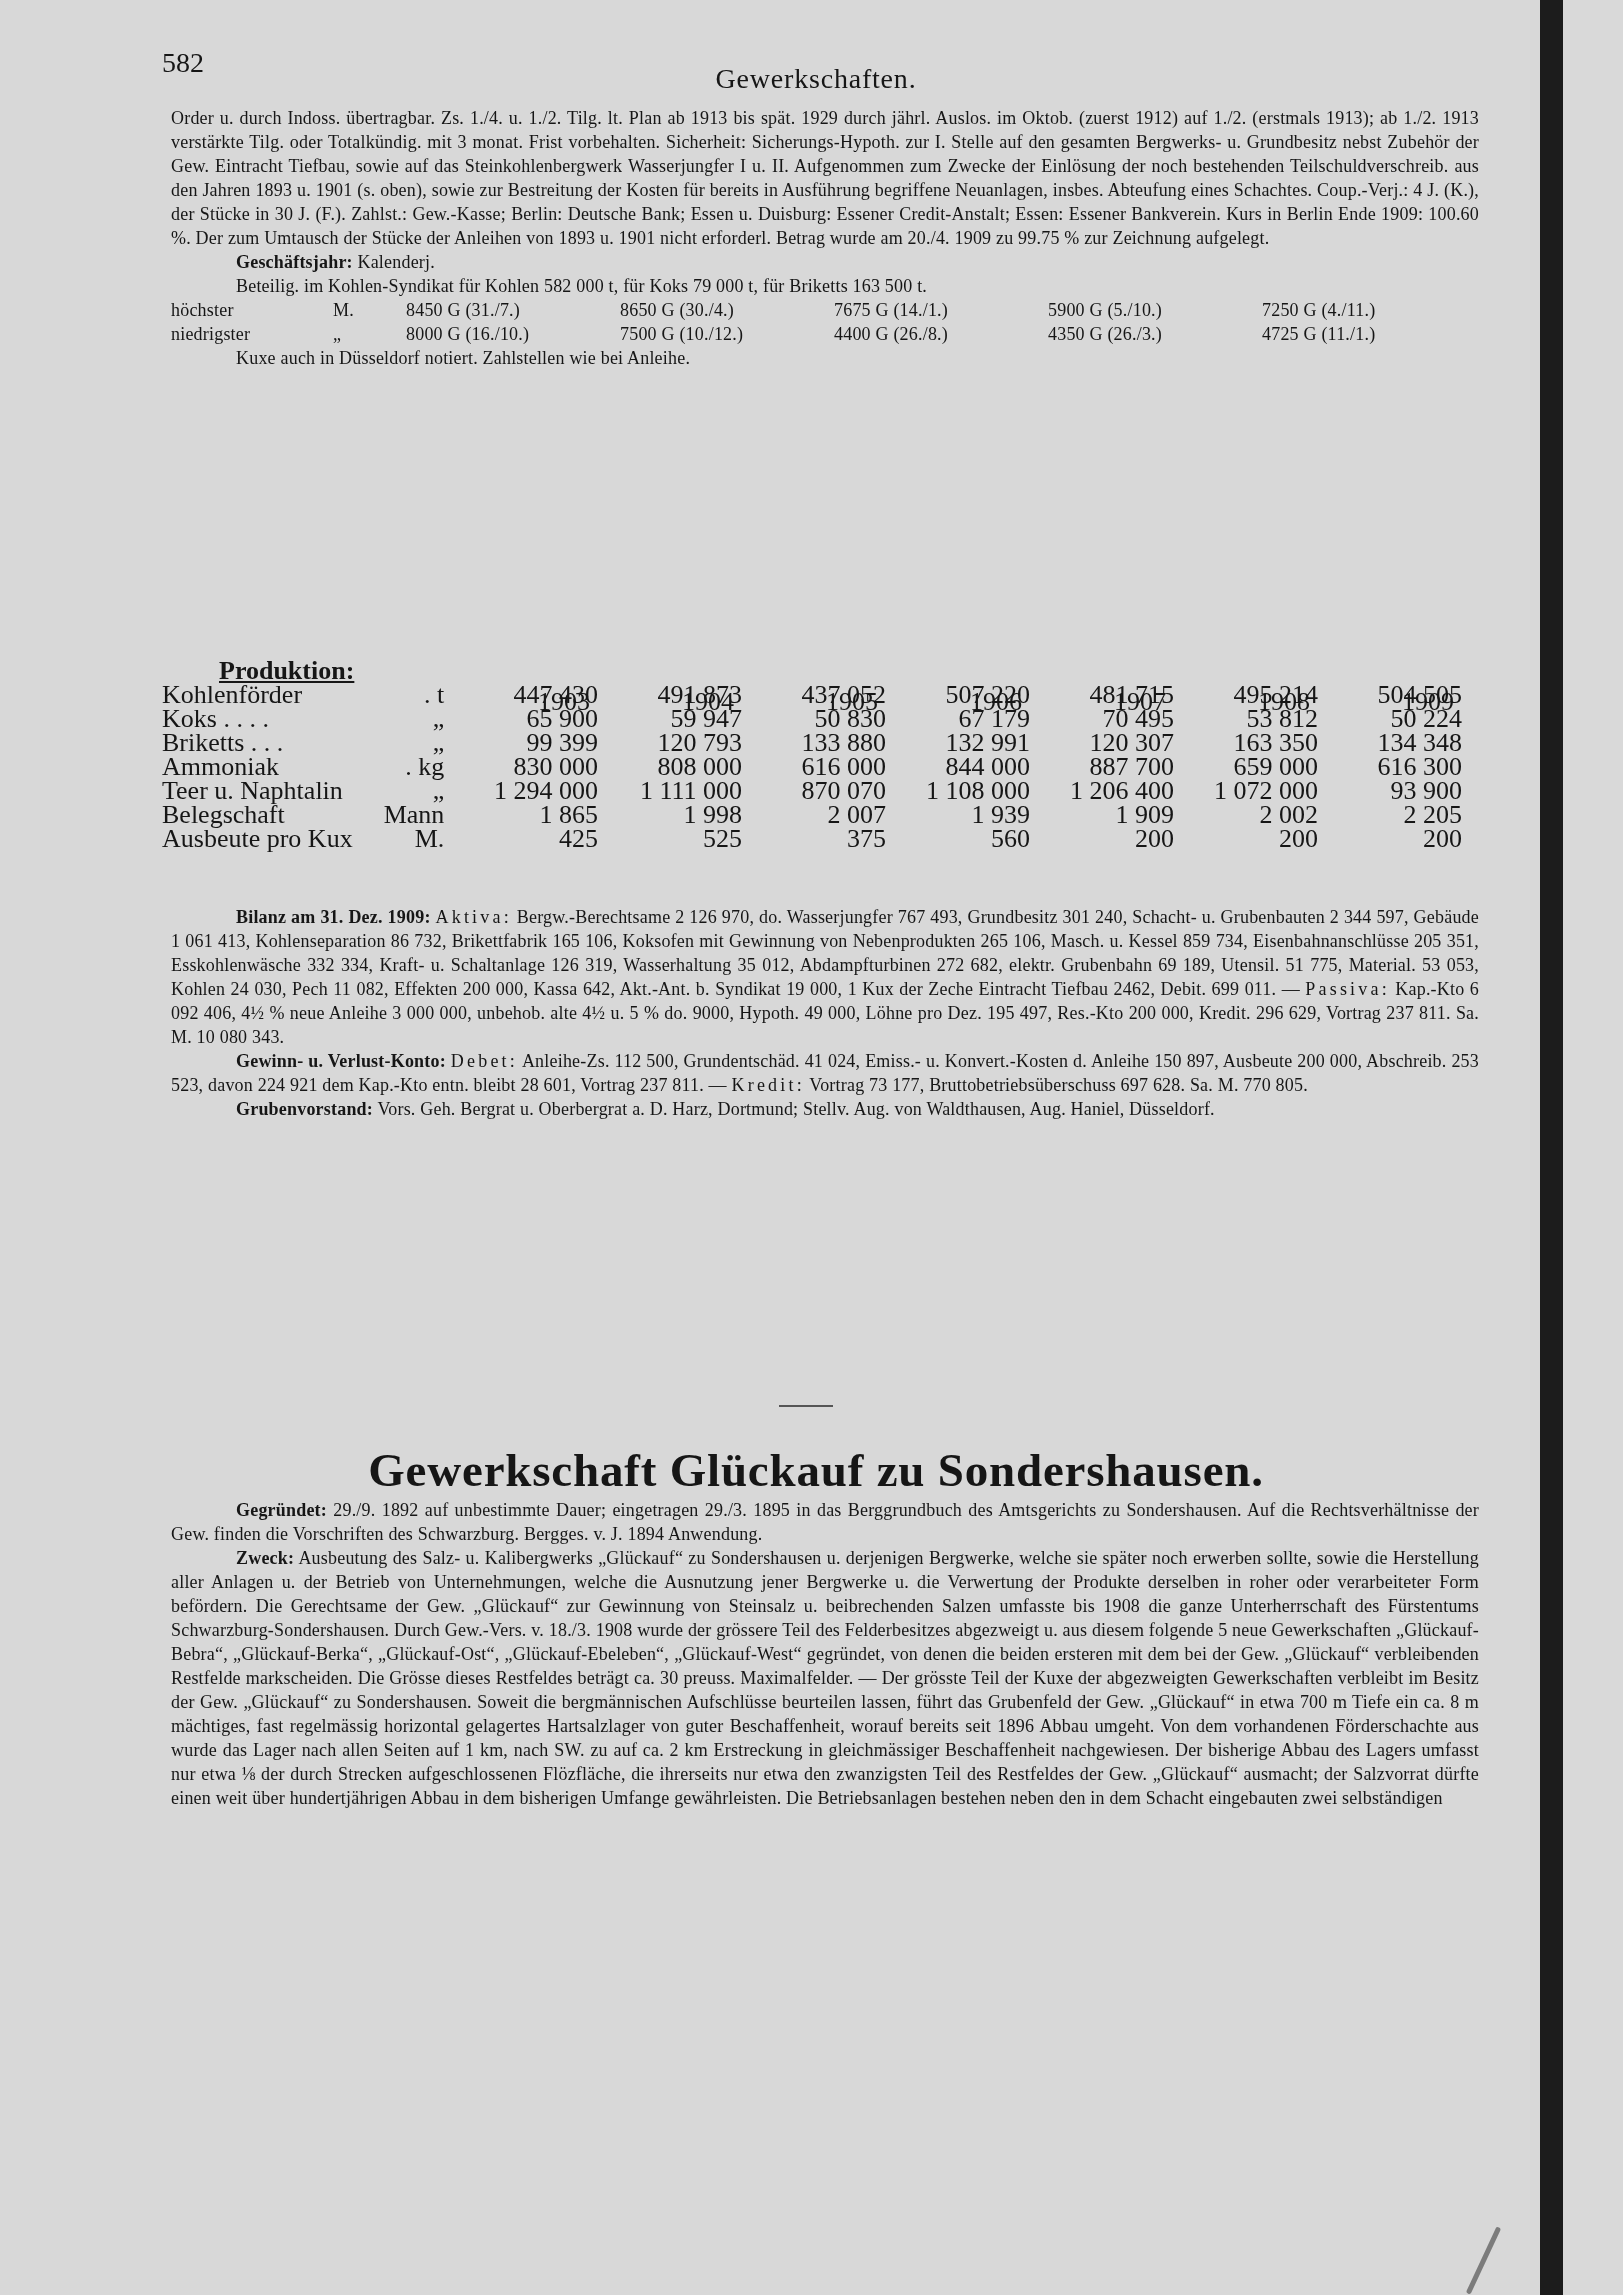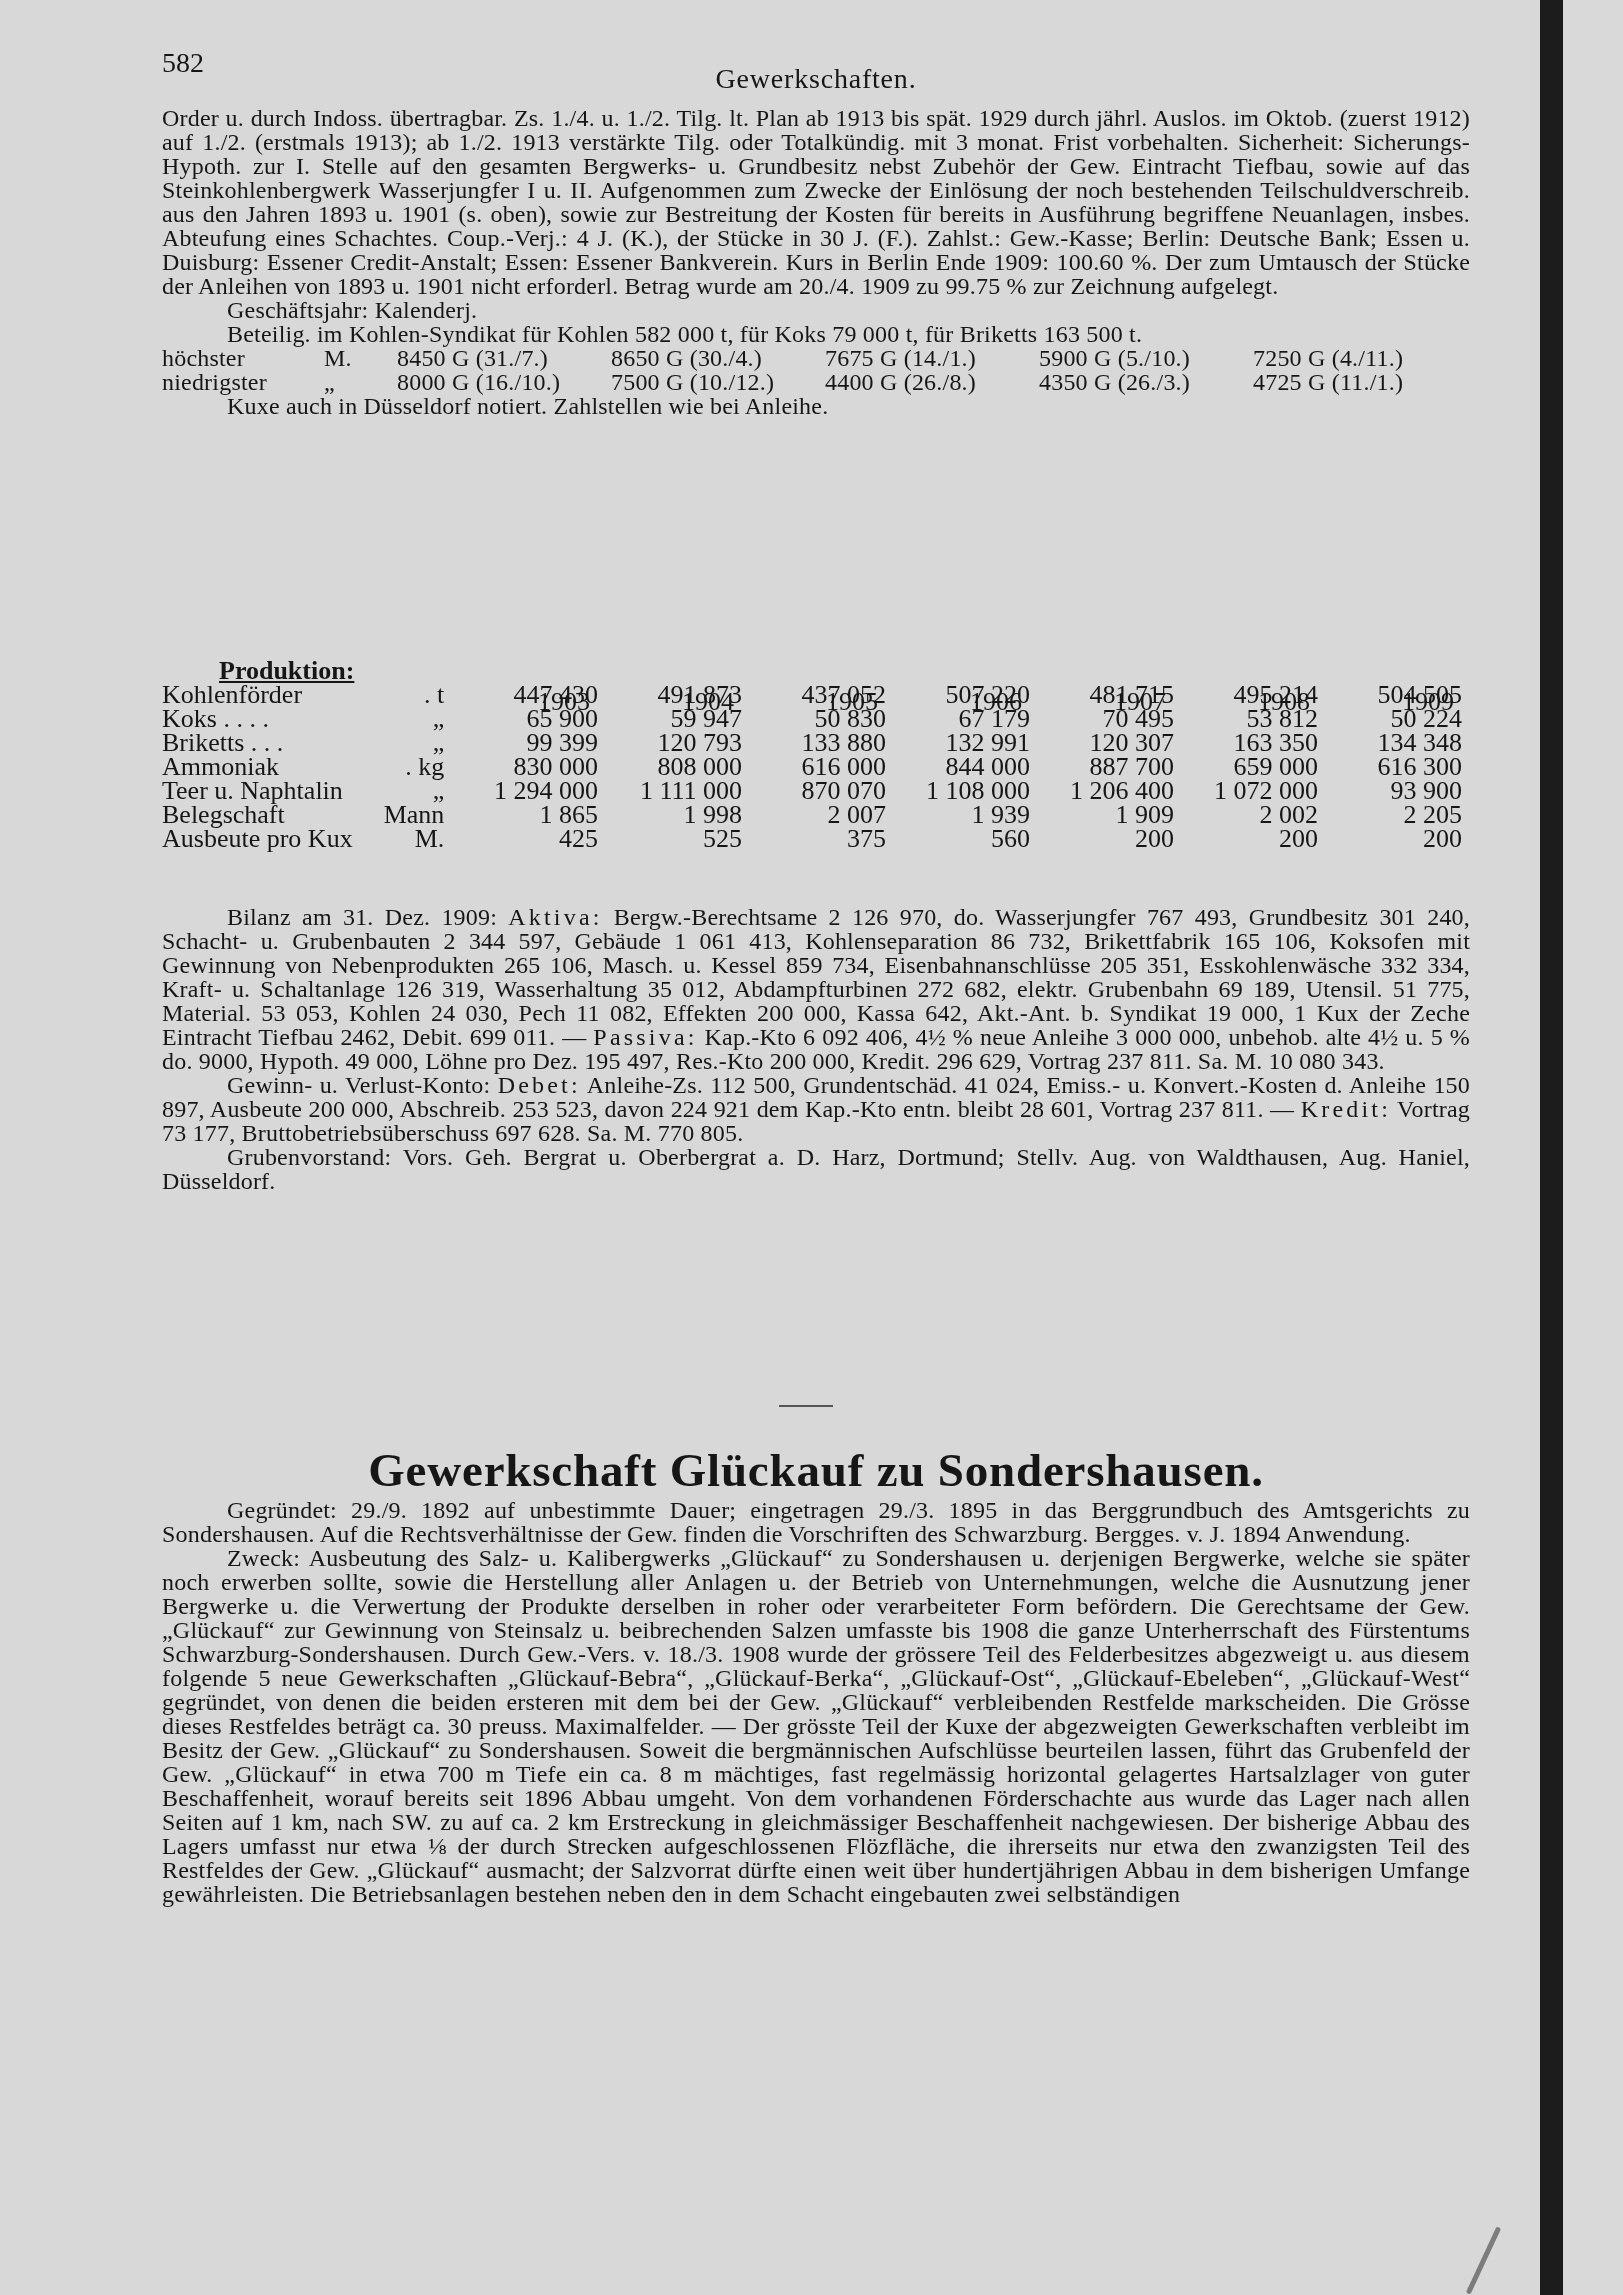--- a/index.html
+++ b/index.html
@@ -29,27 +29,27 @@
     position: absolute; left: 162px; top: 0; width: 1308px;
   }
   .header {
     position: absolute; top: 47px; left: 0; width: 1308px; height: 41px;
     font-size: 28px;
   }
   .page-num { position: absolute; left: 0; top: 0; }
   .running-title { position: absolute; left: 0; width: 100%; text-align: center; top: 0; letter-spacing: 0.8px; margin-top: 16px; }
 
   .text {
-    position: absolute; left: 0; width: 1308px;
-    font-size: 24px; line-height: 24px; text-align: justify;
+    position: absolute; left: 9px; width: 1308px;
+    font-size: 18px; line-height: 24px; text-align: justify;
     letter-spacing: 0.2px;
   }
   .p { margin: 0; text-align: justify; text-align-last: left; }
   .indent { text-indent: 65px; }
-  .b { font-weight: normal; }
+  .b { font-weight: bold; }
   .sp { letter-spacing: 3.2px; }
 
   #block1 { top: 106px; }
   .kurs-row { display: flex; height: 24px; white-space: nowrap; }
   .kurs-row .lab { width: 162px; }
   .kurs-row .unit { width: 73px; }
   .kurs-row .val { width: 214px; }
 
   .prod { position: absolute; left: 0; width: 1308px; font-size: 26px; line-height: 24px; top: 659px; }
   .prod-row { display: flex; height: 24px; white-space: nowrap; }

